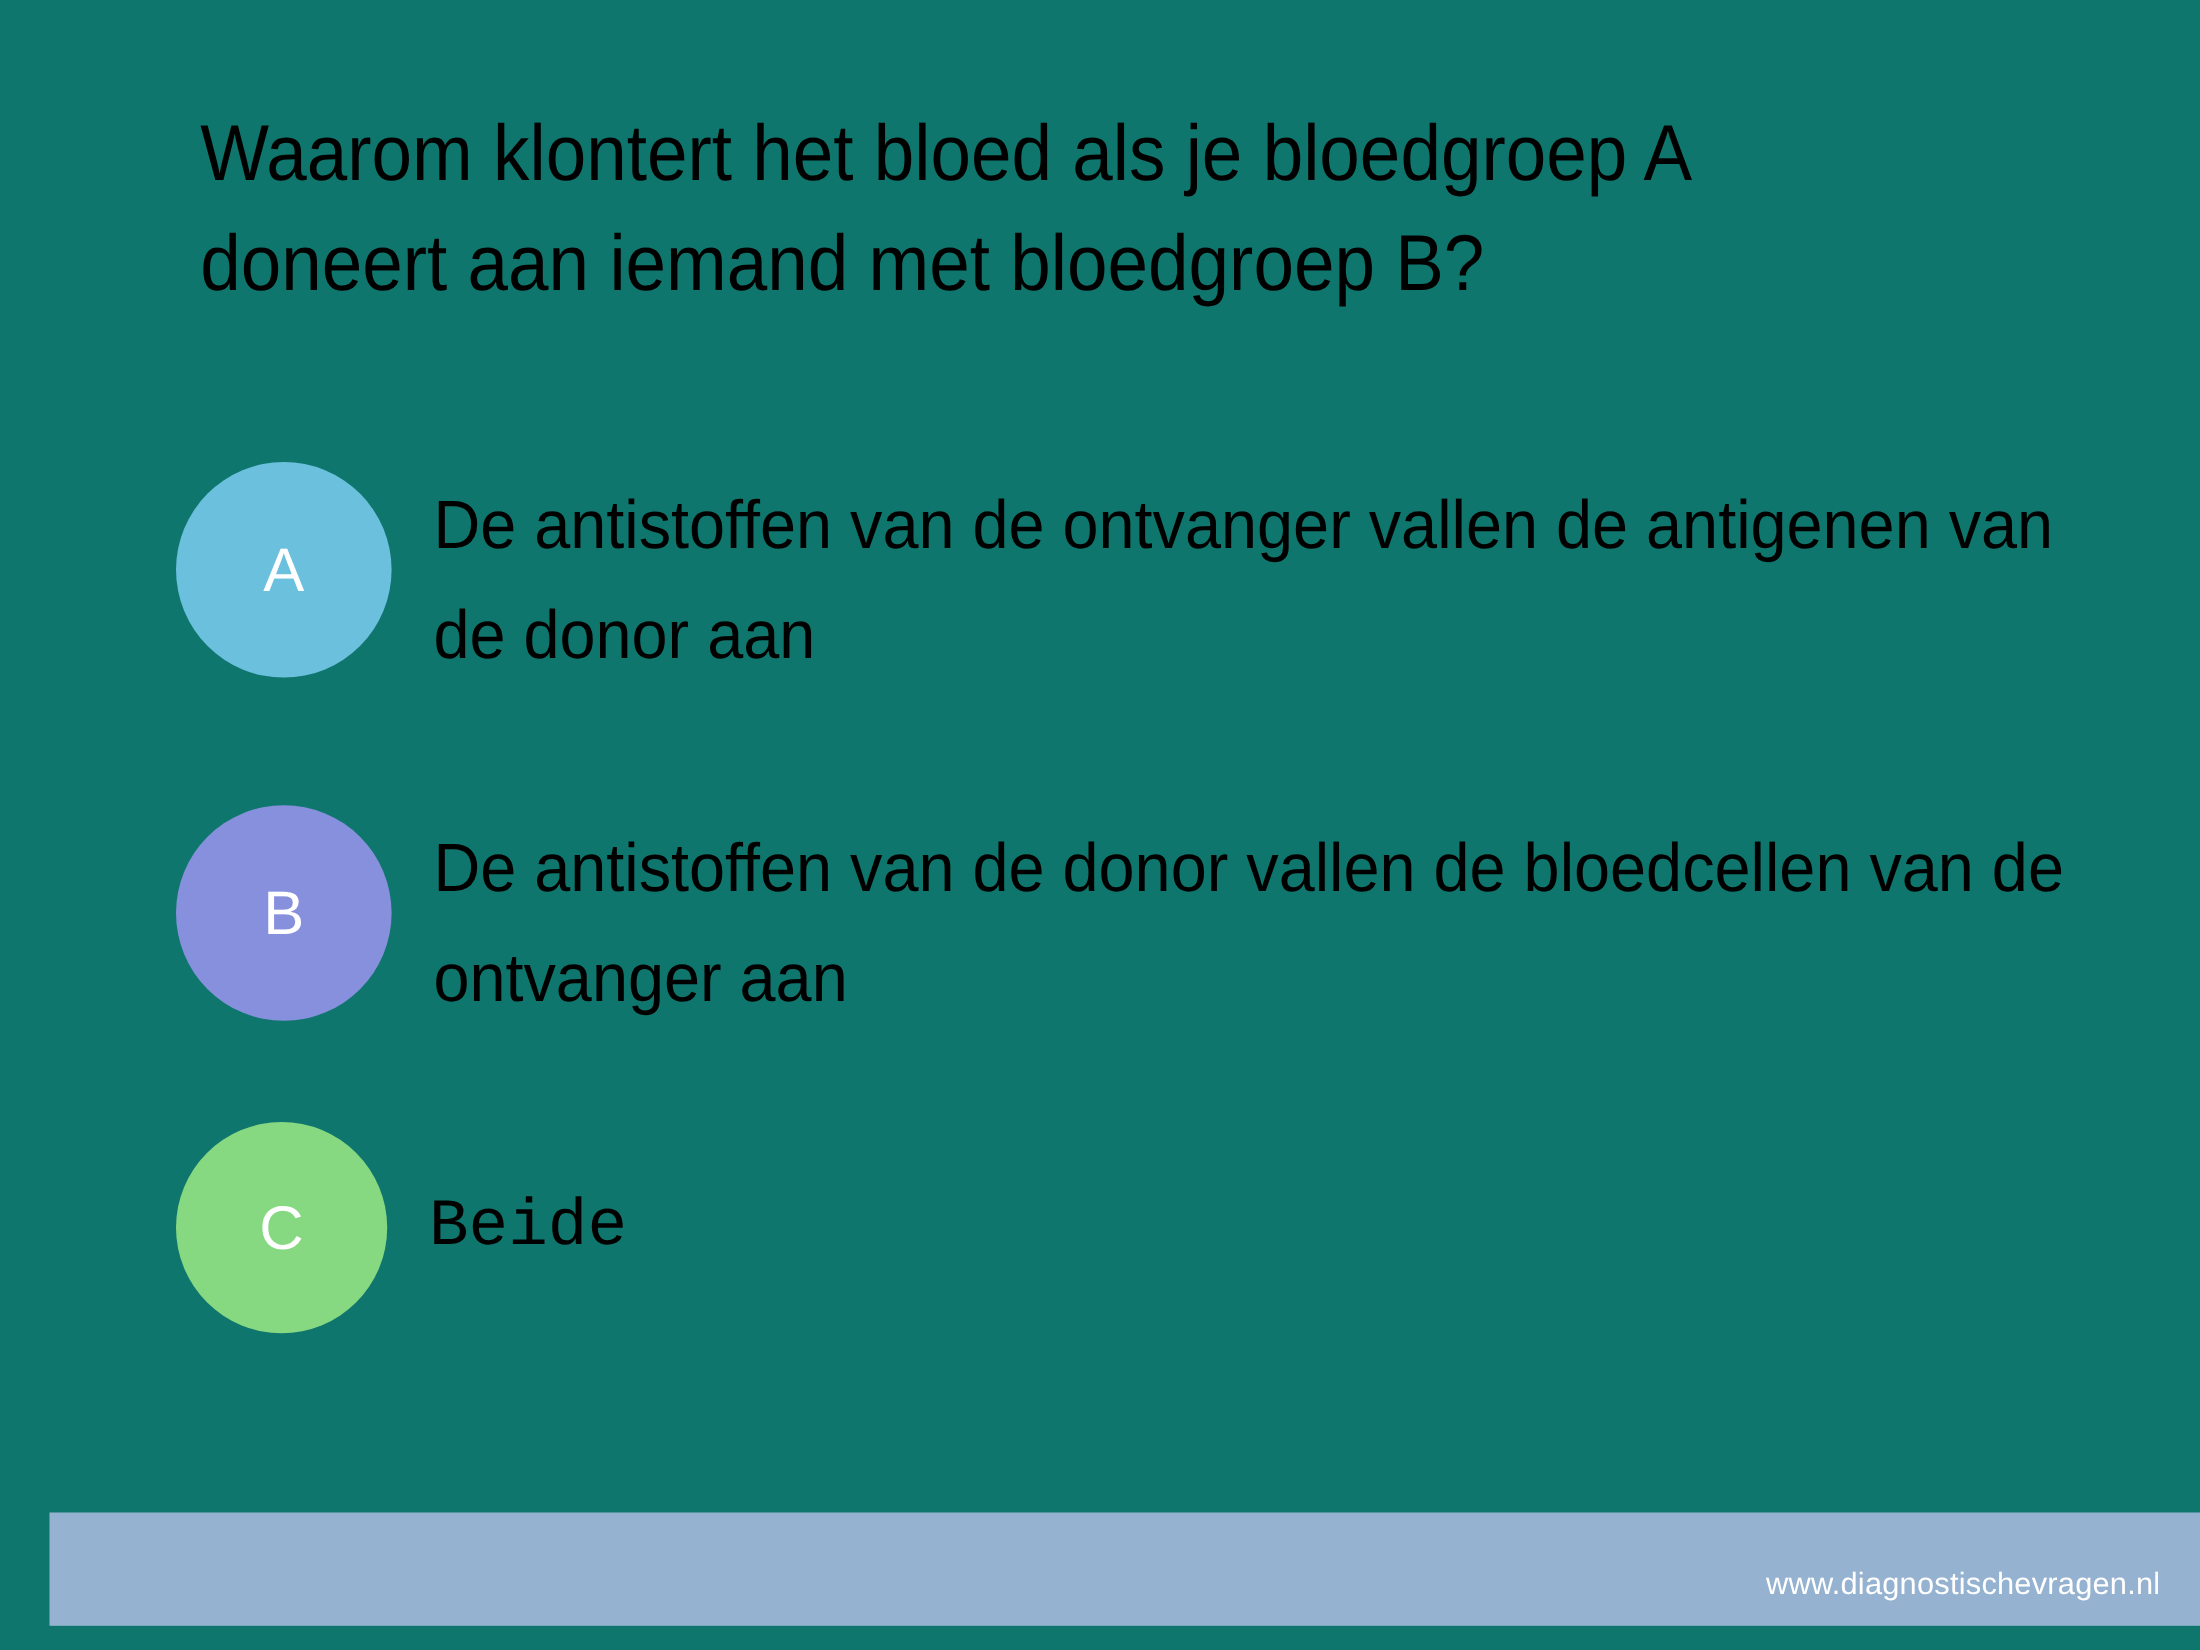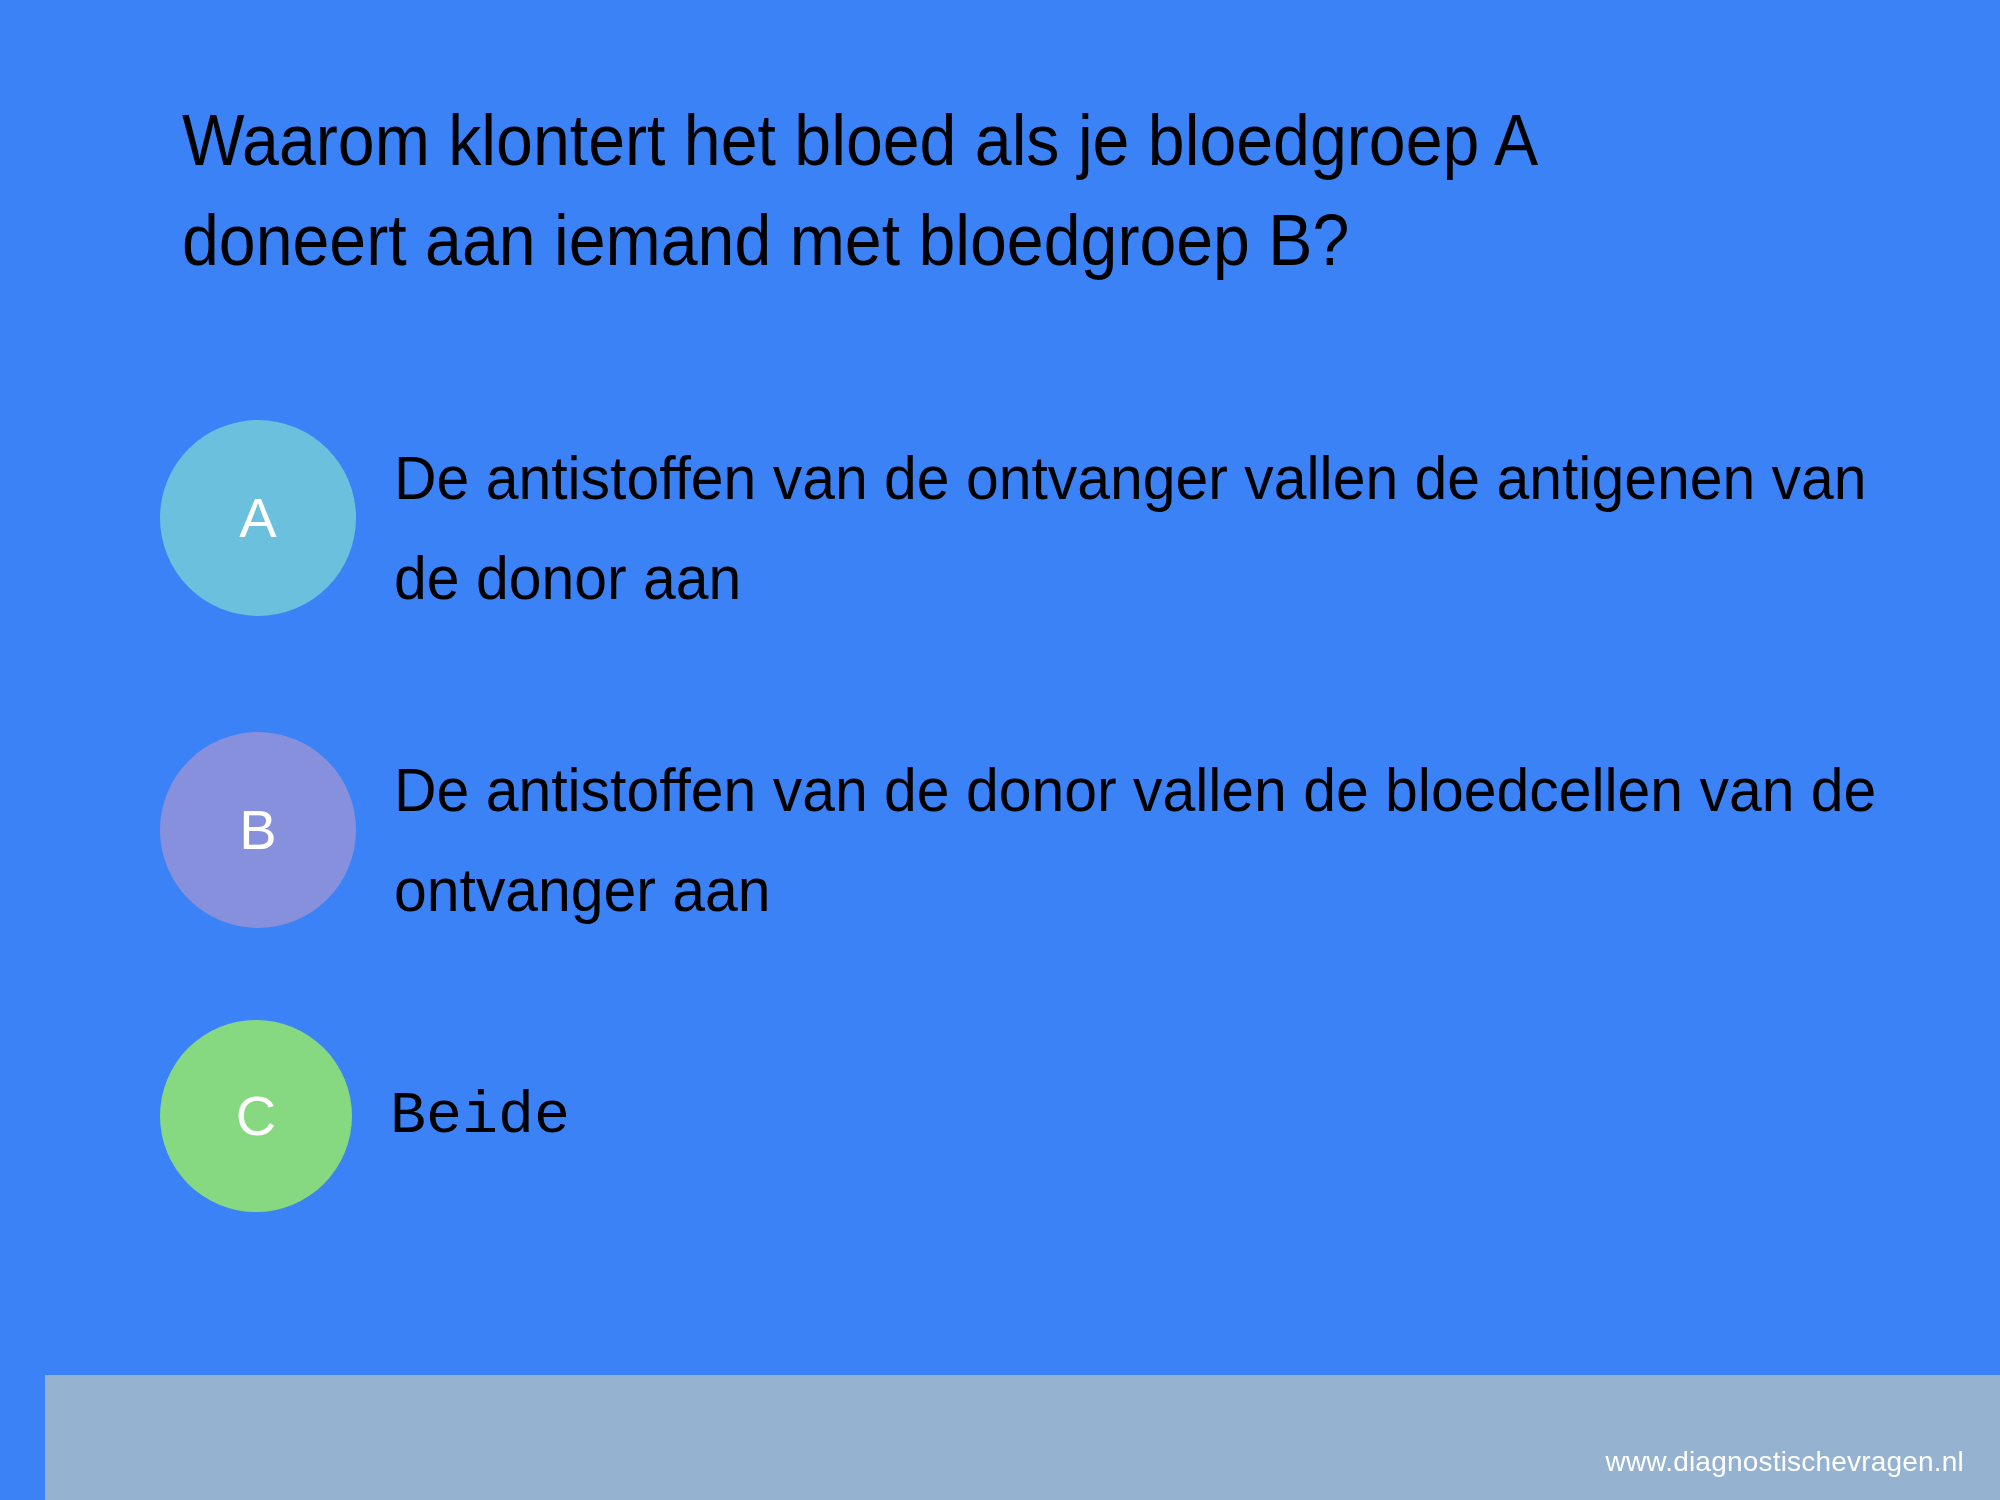--- a/index.html
+++ b/index.html
@@ -97,40 +97,40 @@
     font-size: 60px;
     padding-top: 48px;
   }
 
   
   .footer-bar {
     position: absolute;
     left: 45px;
     top: 1375px;
     width: 1955px;
-    height: 125px;
+    height: 103px;
     background: #95b3d0;
   }
 
   .footer-url {
     position: absolute;
     right: 36px;
     bottom: 22px;
     color: #ffffff;
     font-family: "Liberation Sans", sans-serif;
     font-size: 28px;
     font-weight: 400;
     letter-spacing: 0.2px;
     white-space: nowrap;
   }
 </style>
 </head>
 <body>
 
-<div class="slide" style="background: #3b82f6;">
+<div class="slide" style="background: #0f766e;">
 
   <div class="title" style="color: rgb(0, 0, 0);">Waarom klontert het bloed als je bloedgroep A doneert aan iemand met bloedgroep B?</div>
 
   <div class="options">
 
     <div class="option option-a">
       <div class="bullet" style="background: rgb(107, 192, 222); color: rgb(255, 255, 255);">
         <span>A</span>
       </div>
       <div class="opt-text">De antistoffen van de ontvanger vallen de antigenen van de donor aan</div>

